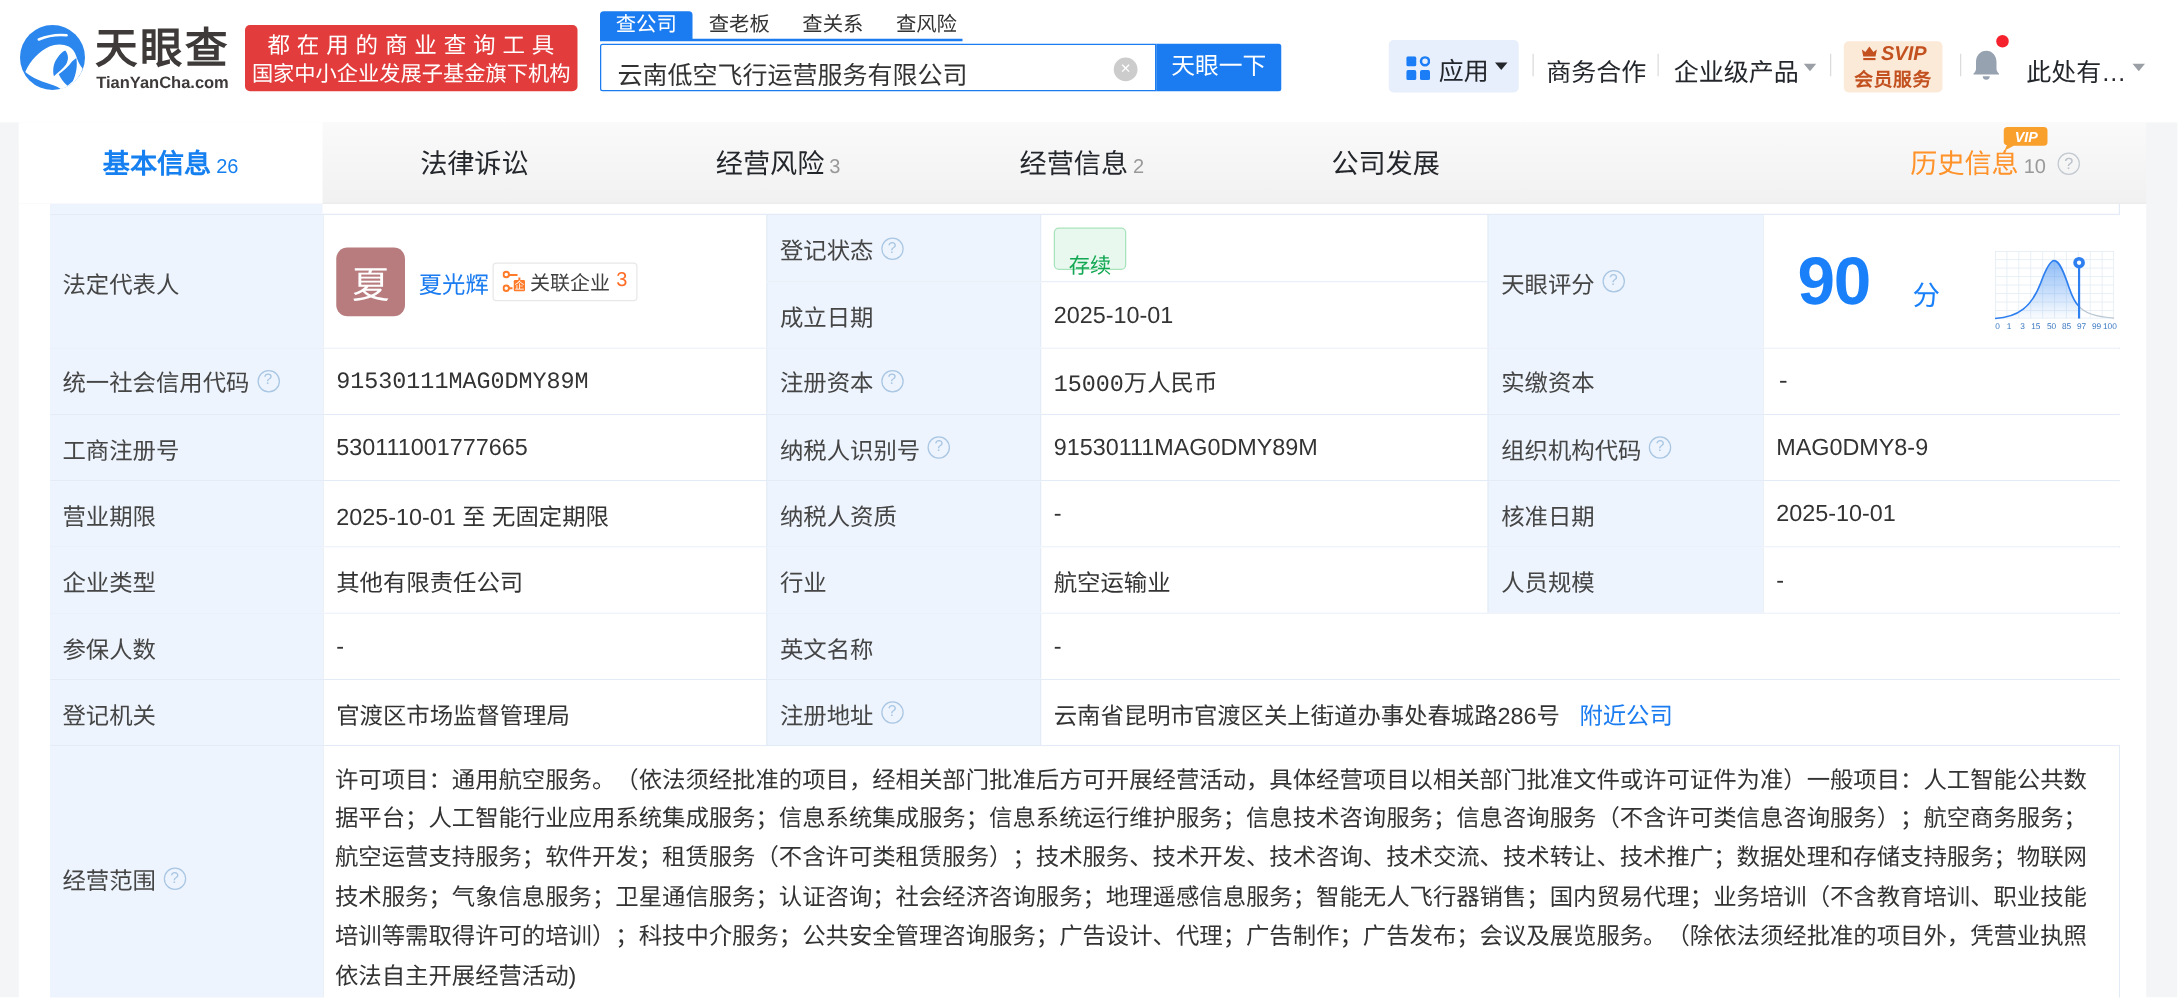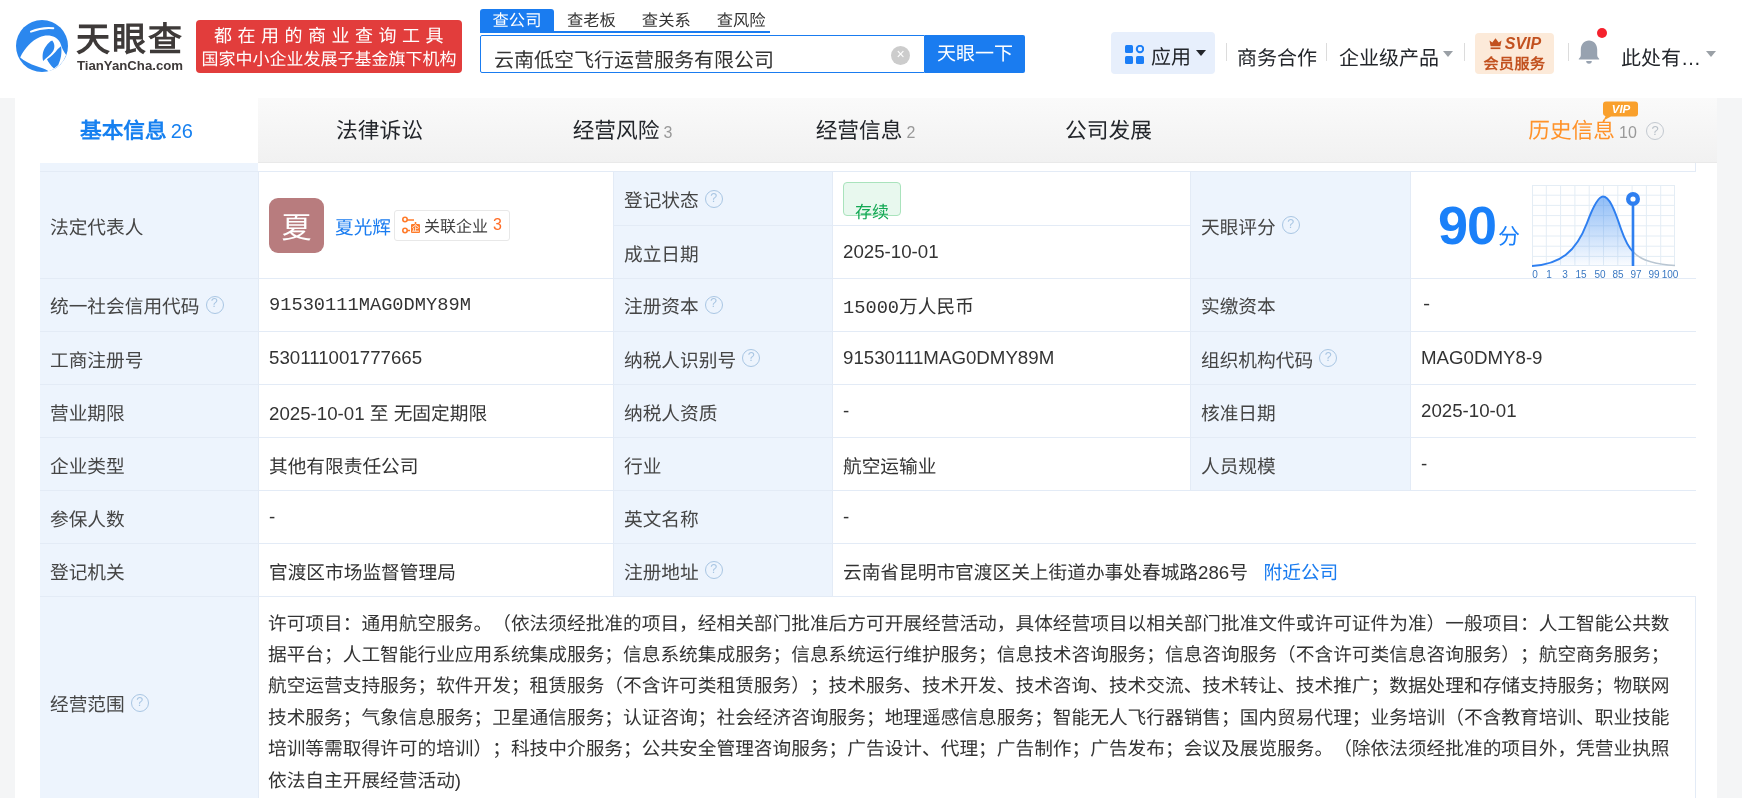--- a/index.html
+++ b/index.html
@@ -45,29 +45,29 @@
 #svip .l1 { font-size:16px; font-weight:bold; font-style:italic; margin-top:2px; }
 #svip .l2 { font-size:15px; font-weight:bold; margin-top:-1px; letter-spacing:0.5px; }
 #belldot { position:absolute; left:1597px; top:28px; width:10px; height:10px; background:#f5222d; border-radius:50%; }
 
 
 #tabbar { position:absolute; left:0; top:98px; width:1742px; height:65px; background:#f4f5f6; }
 #tabbarin { position:absolute; left:15px; top:0; width:1702px; height:65px; background:linear-gradient(#fafafa,#f1f1f1); border-bottom:1px solid #e9e9e9; box-sizing:border-box; }
 .tab { position:absolute; top:0; height:65px; text-align:center; line-height:65px; font-size:21.7px; color:#23262b; font-weight:bold; width:243px; }
 .tab .cnt { font-size:16px; color:#999; font-weight:normal; margin-left:4px; }
 #tab1 { left:0; background:#fff; color:#1680f0; }
-#tab1 .cnt { color:#1680f0; font-size:20px; }
+#tab1 .cnt { color:#1680f0; font-size:16px; }
 
 
 #tbl { position:absolute; left:40px; top:163px; width:1656px; font-size:18.7px; color:#333; }
 .trow { display:flex; border-top:1px solid #e3ebf6; }
 .lbl { background:#edf4fd; color:#454545; display:flex; align-items:center; padding-left:10px; flex-shrink:0; }
 .val { background:#fff; display:flex; align-items:center; padding-left:10px; flex-shrink:0; }
 .bl { border-left:1px solid #e3ebf6; }
-.w1 { width:218px; } .w2 { width:355px; } .w3 { width:219px; } .w4 { width:358px; } .w5 { width:220px; } .w6 { width:286px; }
+.w1 { width:218px; } .w2 { width:355px; } .w3 { width:219px; } .w4 { width:358px; } .w5 { width:220px; } .w6 { width:286px;gap:32px; }
 #tbl { border-right:1px solid #e3ebf6; }
 .qm { display:inline-block; width:18px; height:18px; border:1.4px solid #a9c6e3; border-radius:50%; color:#a9c6e3; font-size:12.5px; line-height:15.5px; text-align:center; margin-left:6px; flex-shrink:0; }
 .link { color:#1a7cf0; }
 
 
 #row1 { height:107px; }
 #avatar { width:55px; height:55px; background:#b87c7e; border-radius:9px; color:#fff; font-size:30px; display:flex; align-items:center; justify-content:center; margin-right:11px; }
 #reltag { display:flex; align-items:center; height:31px; border:1px solid #e8e8e8; border-radius:3px; margin-left:3px; padding:0 7px; font-size:16px; color:#404040; }
 #reltag .n { color:#ff6c26; margin-left:5px; }
 .subrows { width:577px; display:flex; flex-direction:column; }

